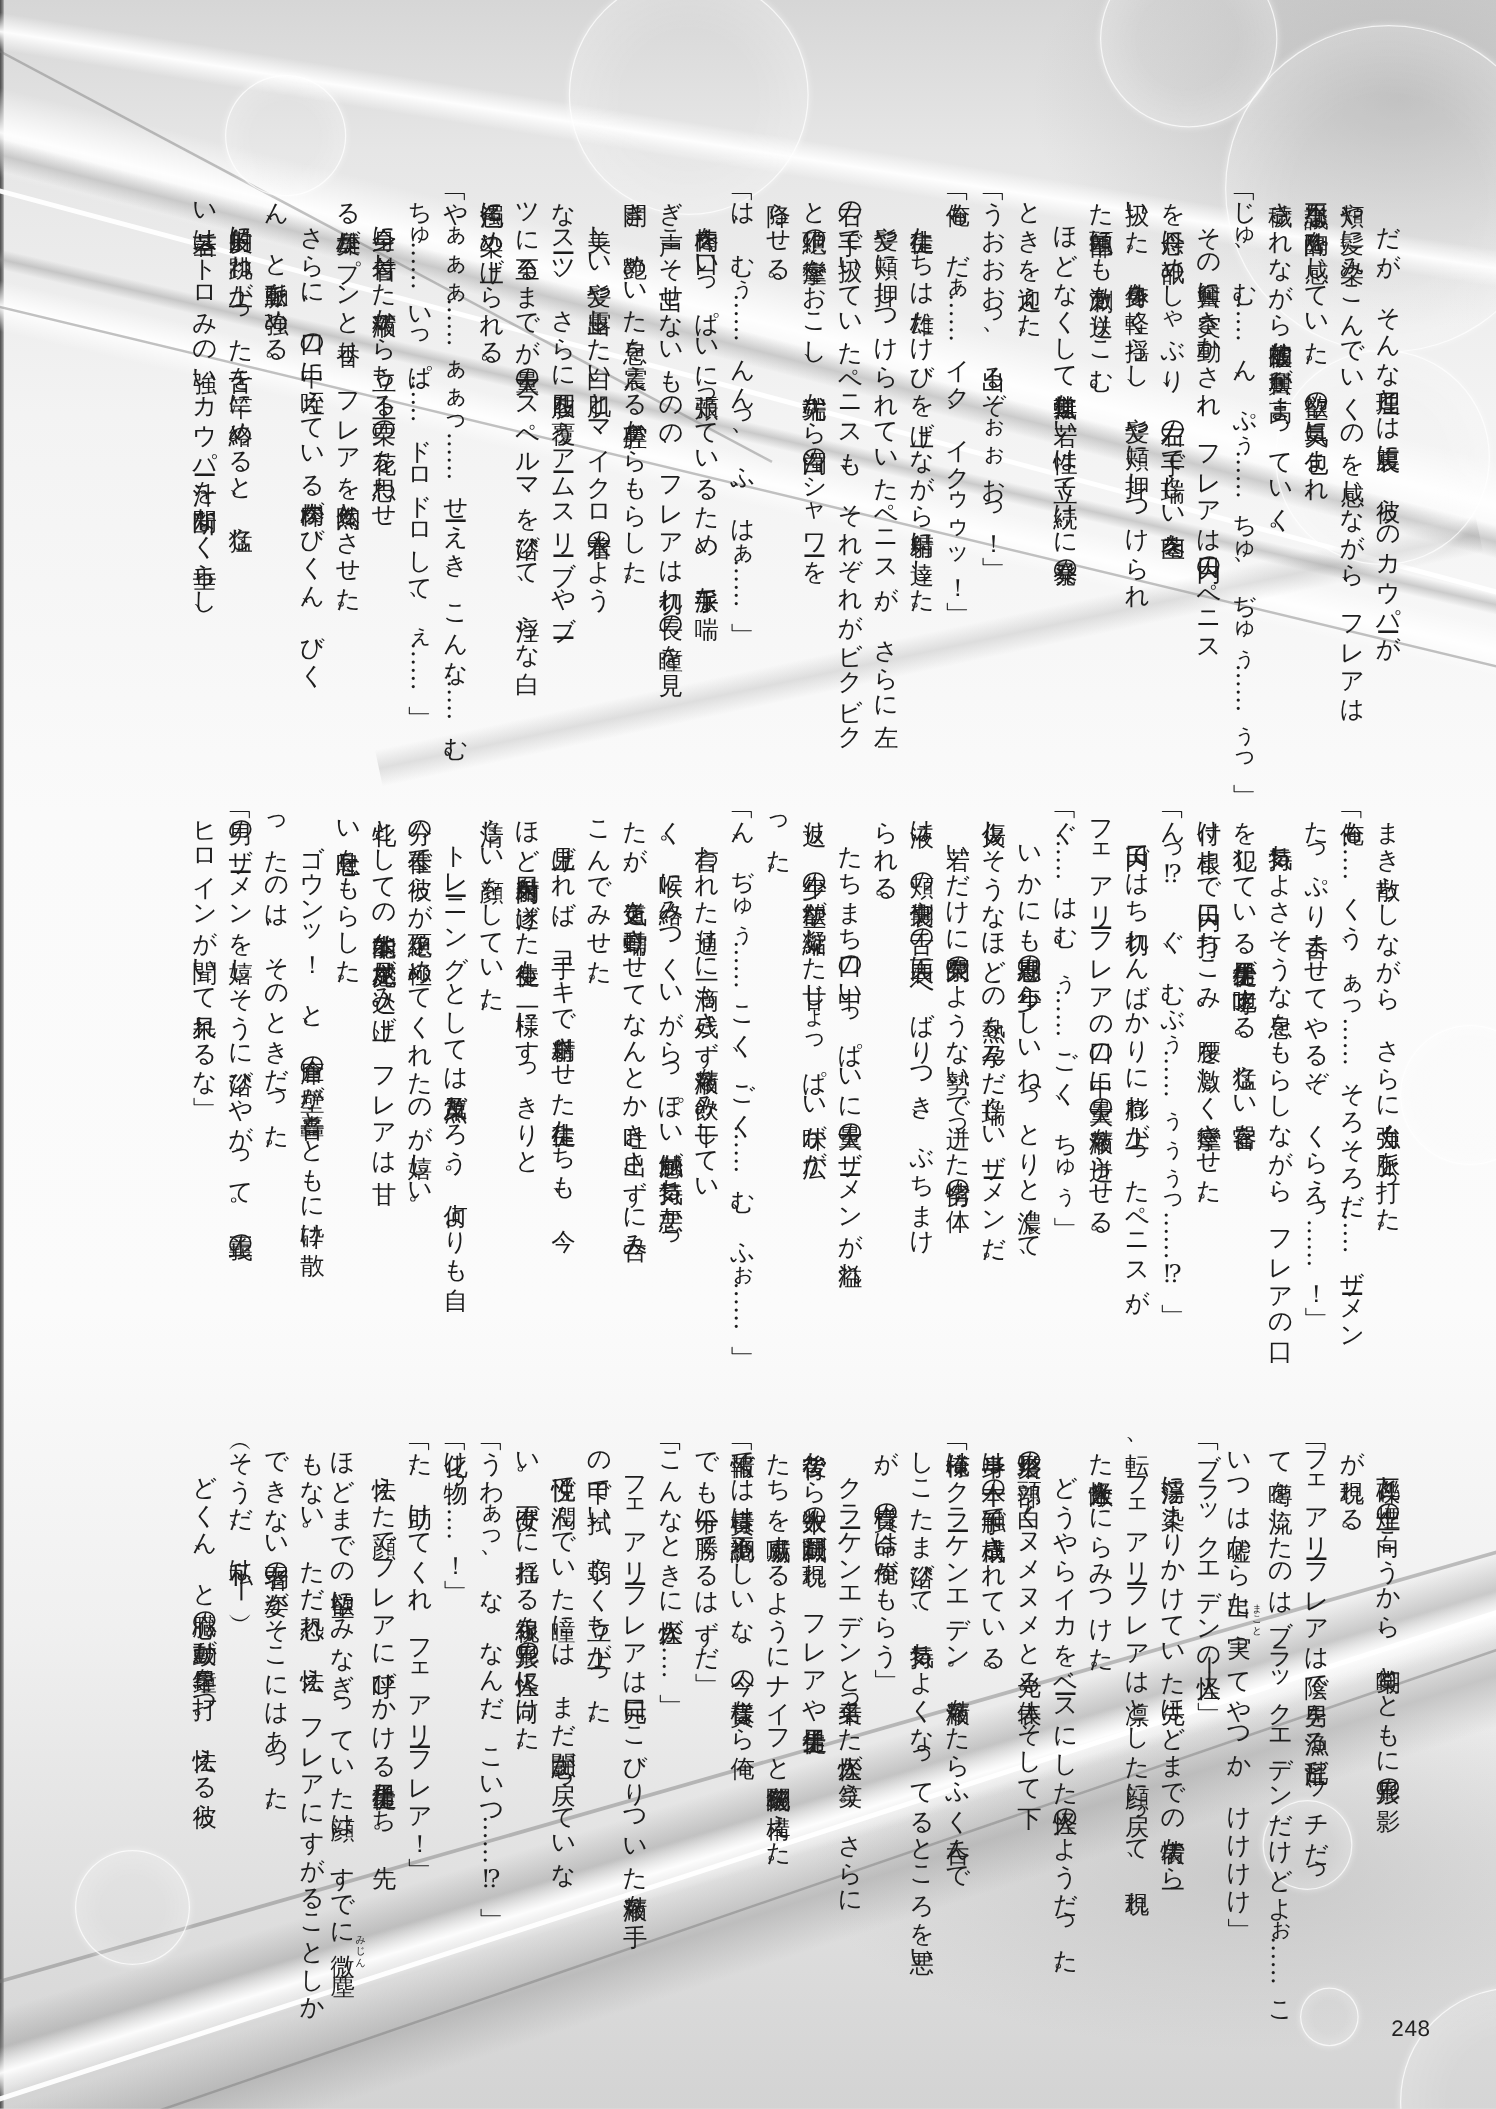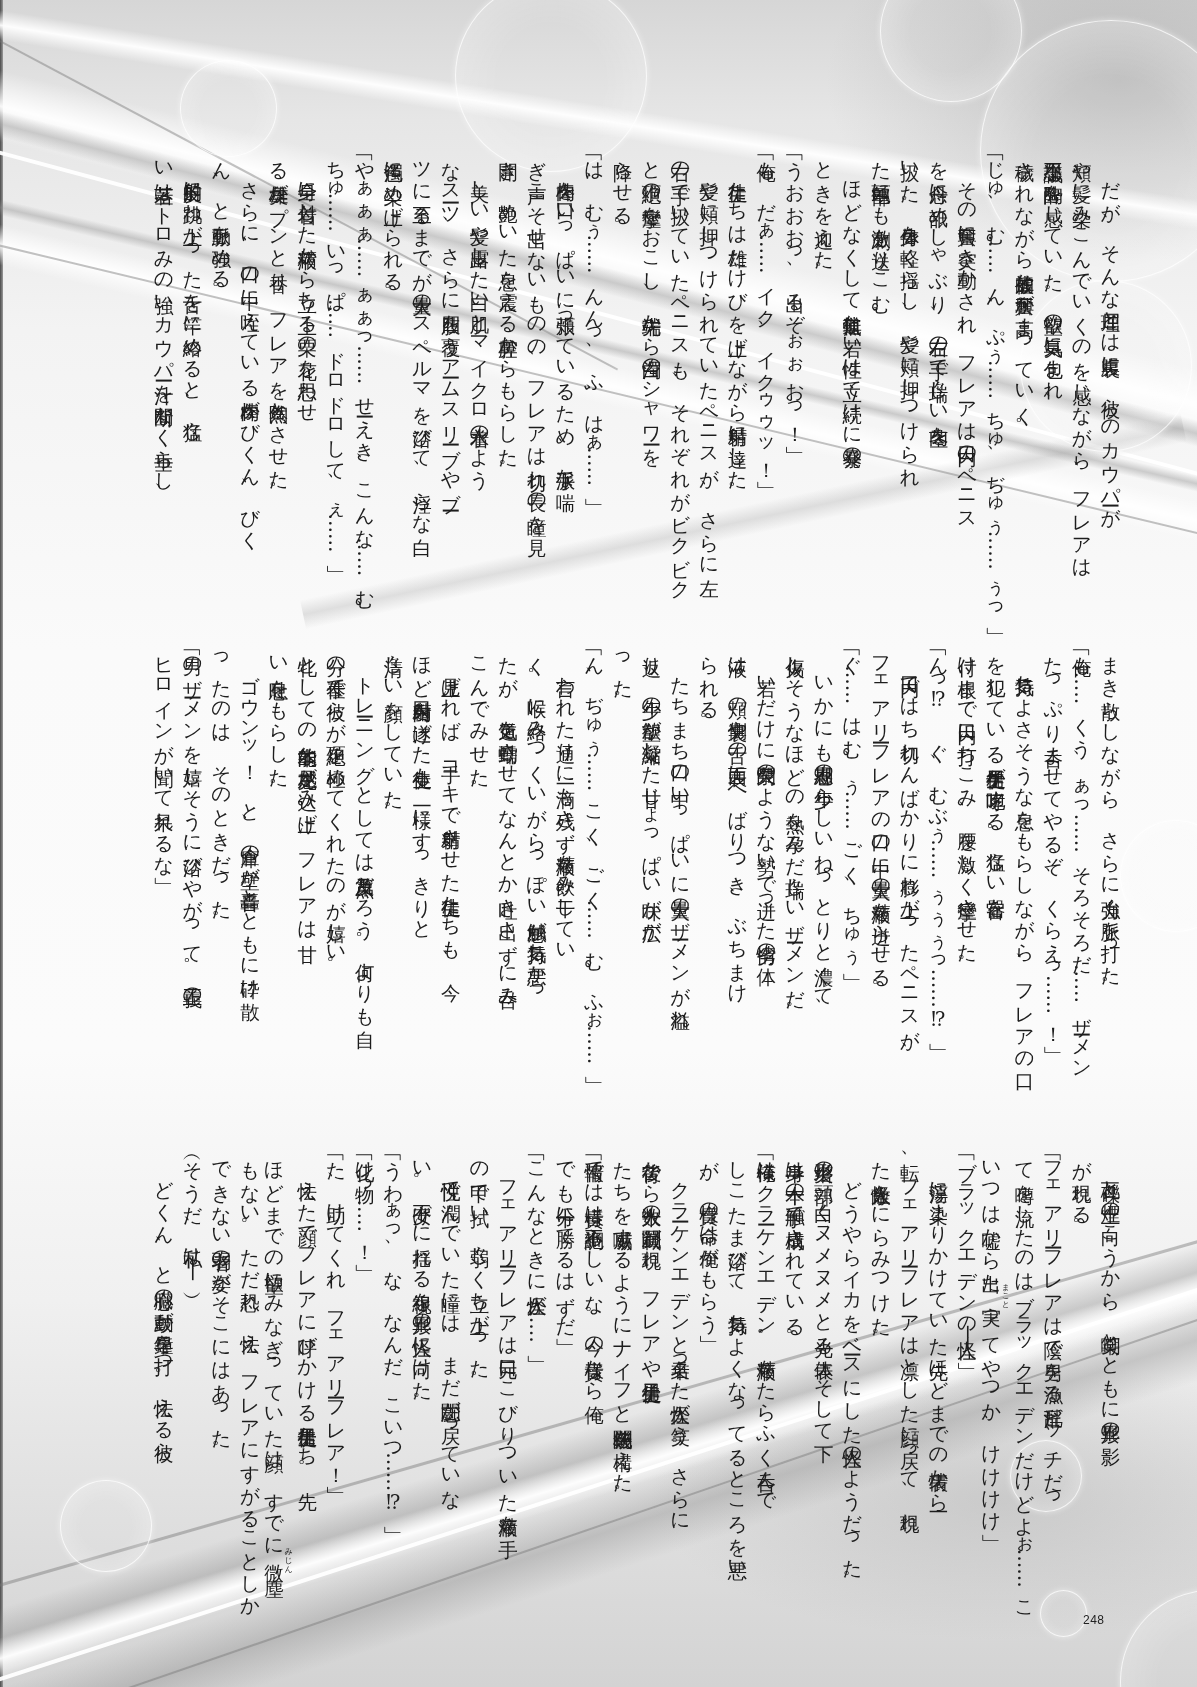--- a/index.html
+++ b/index.html
@@ -25,23 +25,23 @@
   }
   .block {
     position:absolute; left:148px; width:976px; height:449px;
     writing-mode:vertical-rl;
     font-family:"DejaVu Serif","Liberation Serif",serif;
     font-size:19.5px; line-height:28.7px; color:#1d1d1d;
   }
   .col { width:28.7px; height:449px; white-space:nowrap; overflow:visible; }
   .col ruby rt { font-size:8px; }
   .page-number {
-    position:absolute; left:1083px; top:1613px;
+    position:absolute; left:1113px; top:1613px;
     font-family:"Liberation Sans","DejaVu Sans",sans-serif;
-    font-size:12px; color:#222; letter-spacing:0.5px;
+    font-size:18px; color:#222; letter-spacing:0.5px;
   }
 </style>
 </head>
 <body>
 
 <div id="page">
 
   <div class="edge"></div>
 
   <div class="streak w-band" style="left:-60px;top:55px;width:1400px;height:70px;transform:rotate(14deg);"></div>

